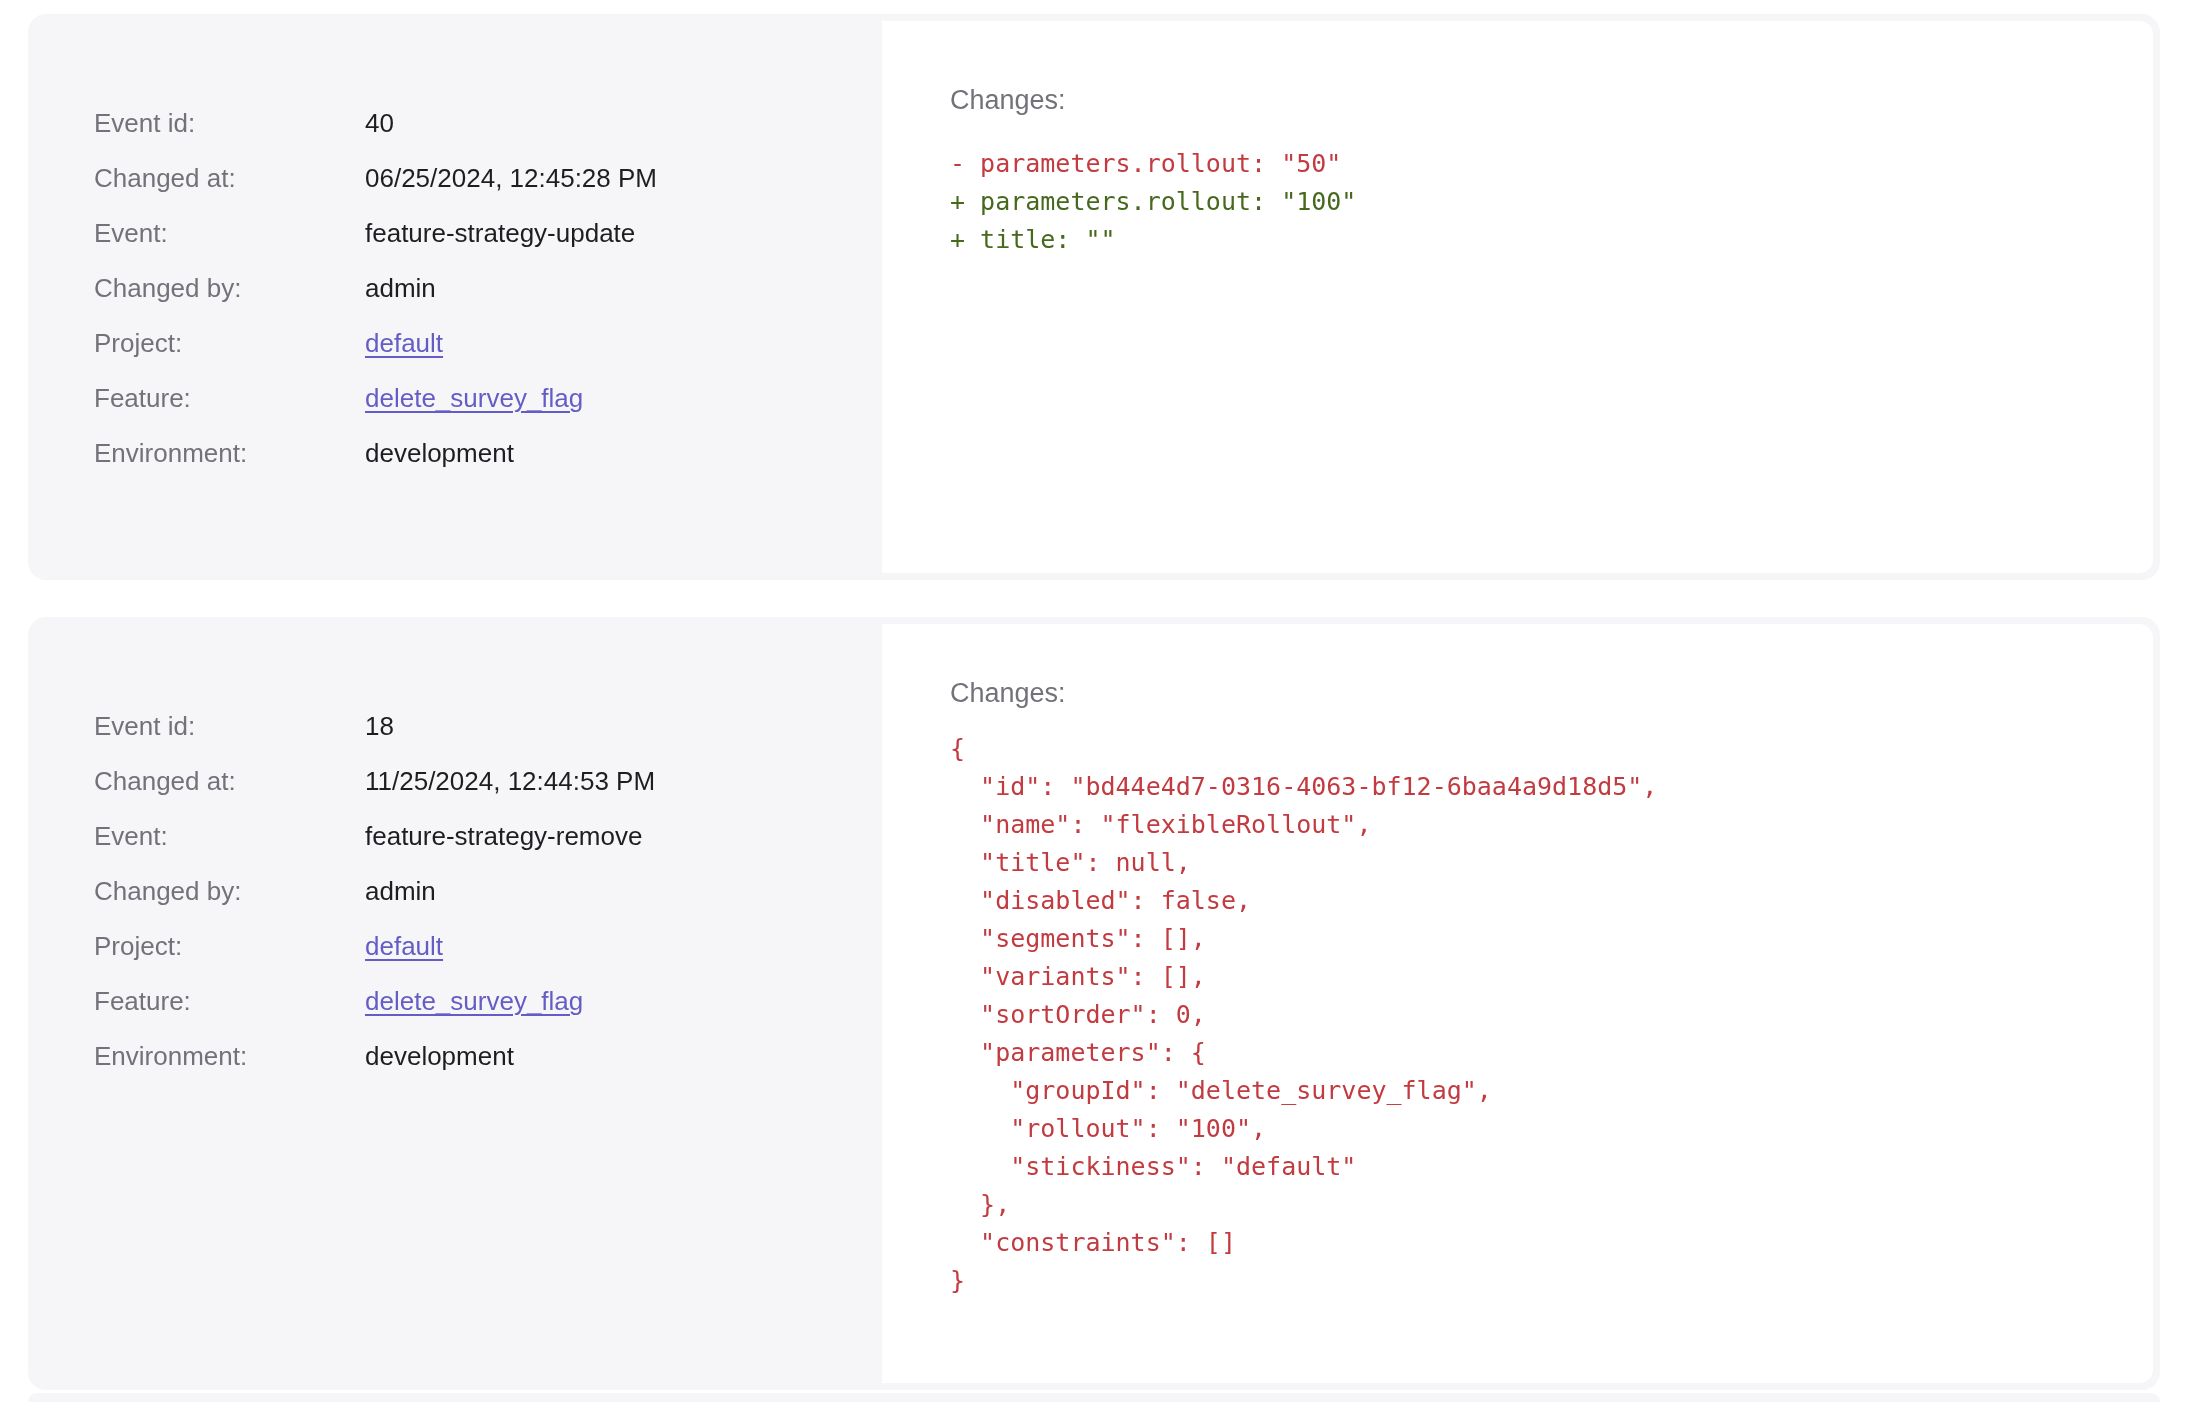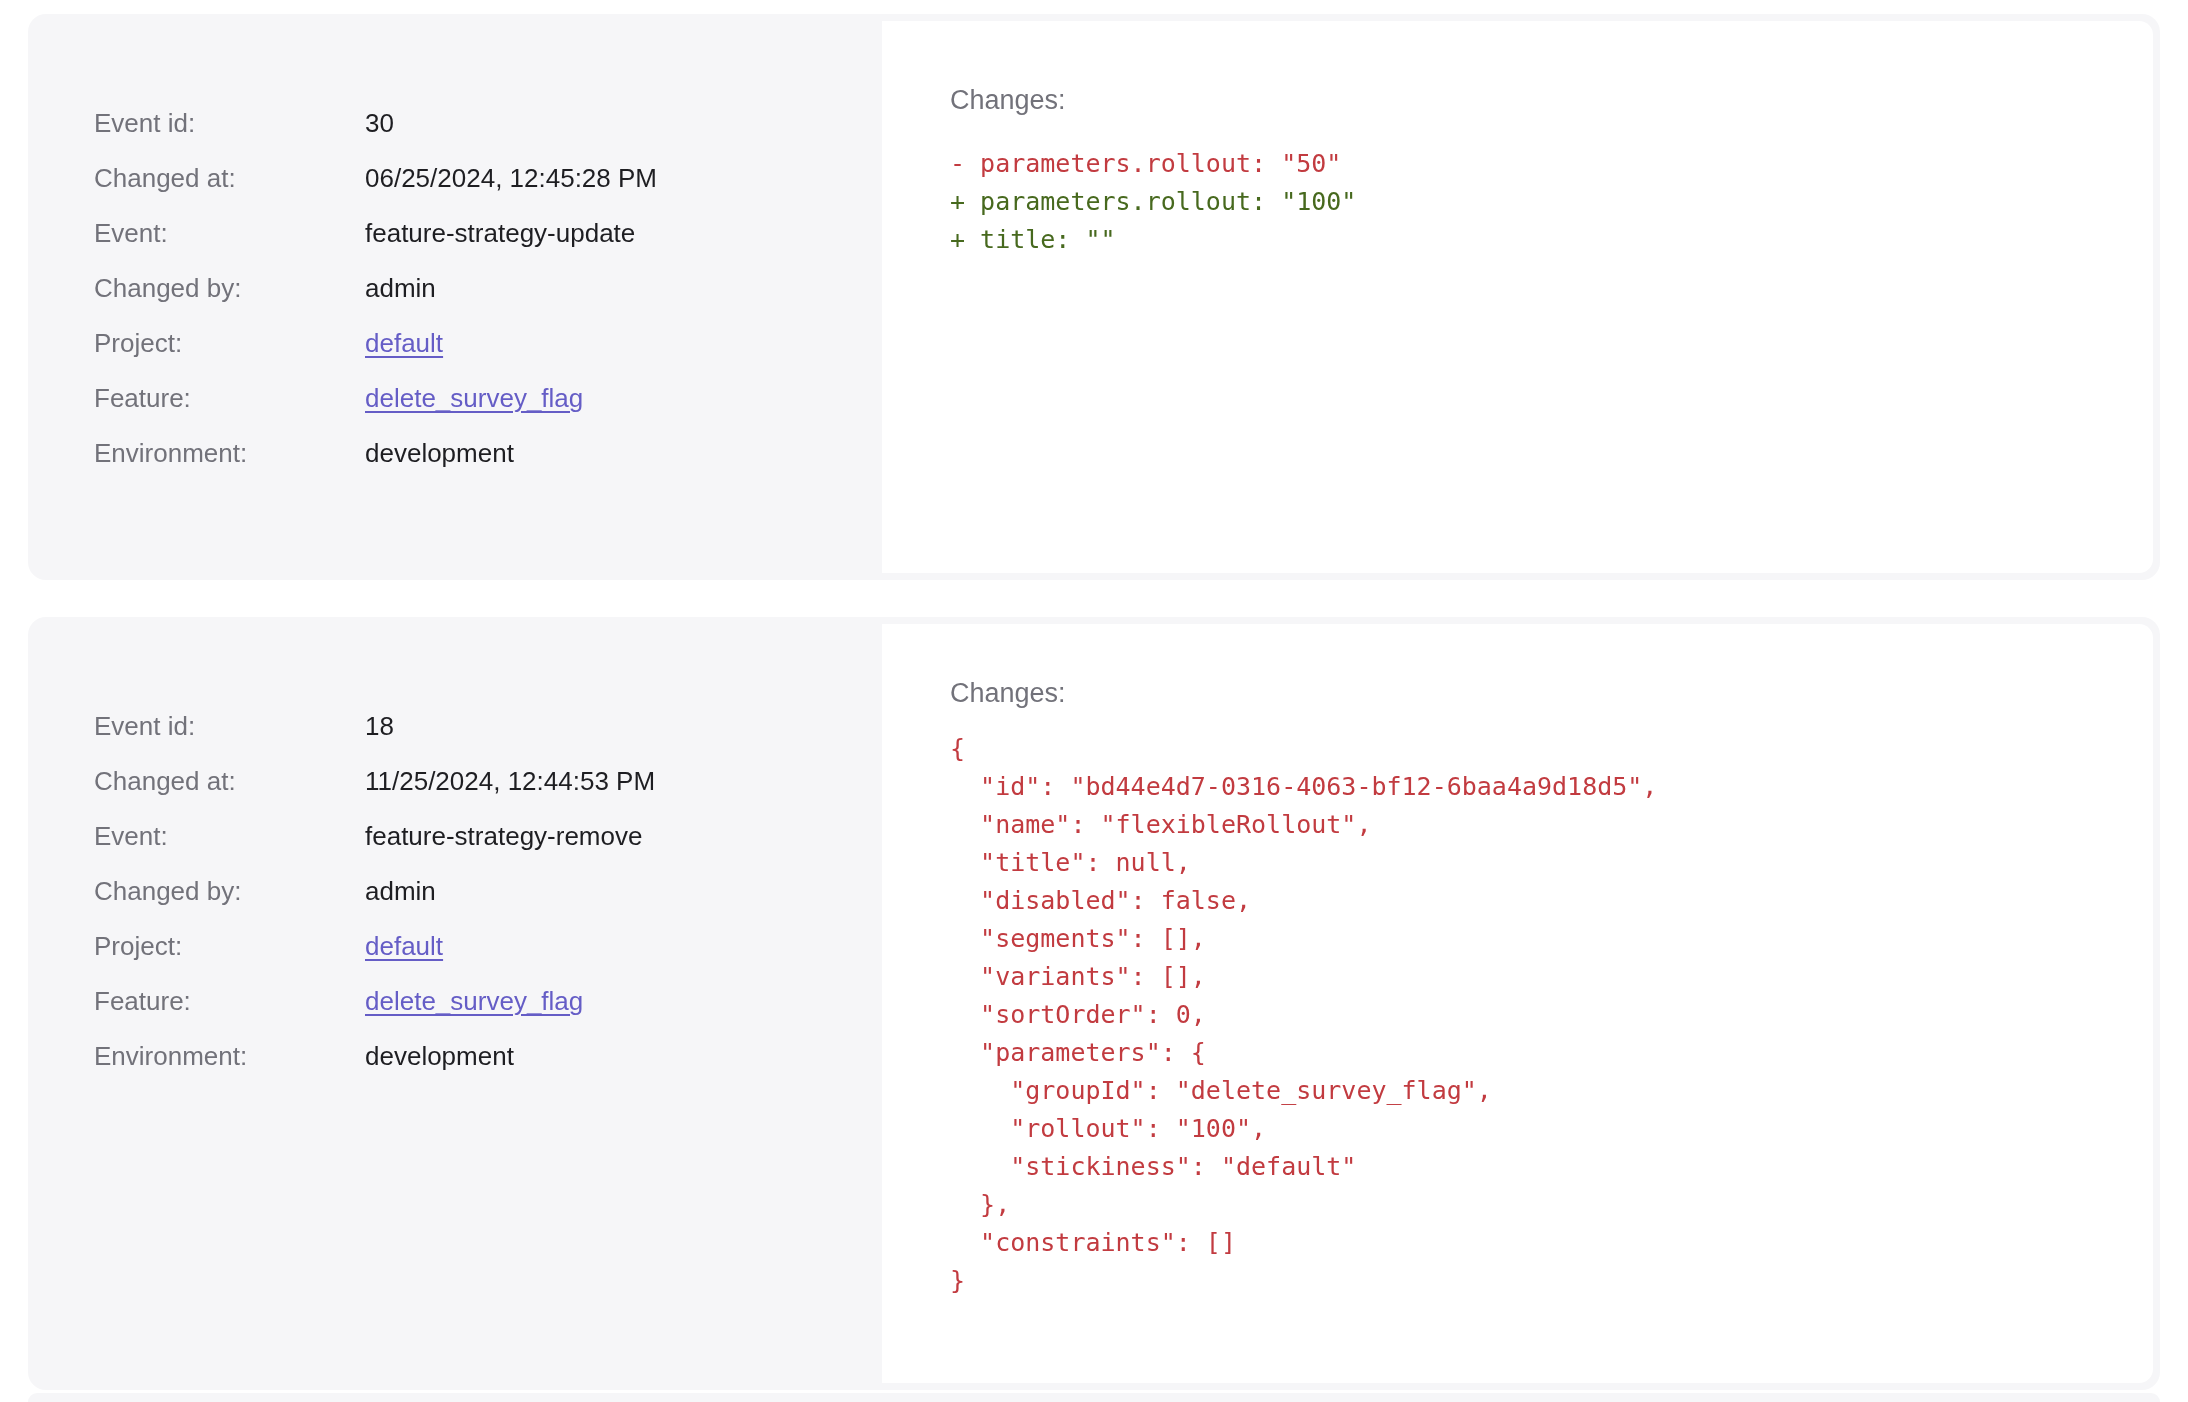--- a/index.html
+++ b/index.html
@@ -85,21 +85,21 @@
 </head>
 <body>
 
 <div class="page">
 
   <section class="event-card card-0">
     <div class="meta-panel">
       <div>
           <div class="meta-row">
             <span class="meta-label">Event id:</span>
-            <span class="meta-value">30</span>
+            <span class="meta-value">40</span>
           </div>
           <div class="meta-row">
             <span class="meta-label">Changed at:</span>
             <span class="meta-value">06/25/2024, 12:45:28 PM</span>
           </div>
           <div class="meta-row">
             <span class="meta-label">Event:</span>
             <span class="meta-value">feature-strategy-update</span>
           </div>
           <div class="meta-row">

